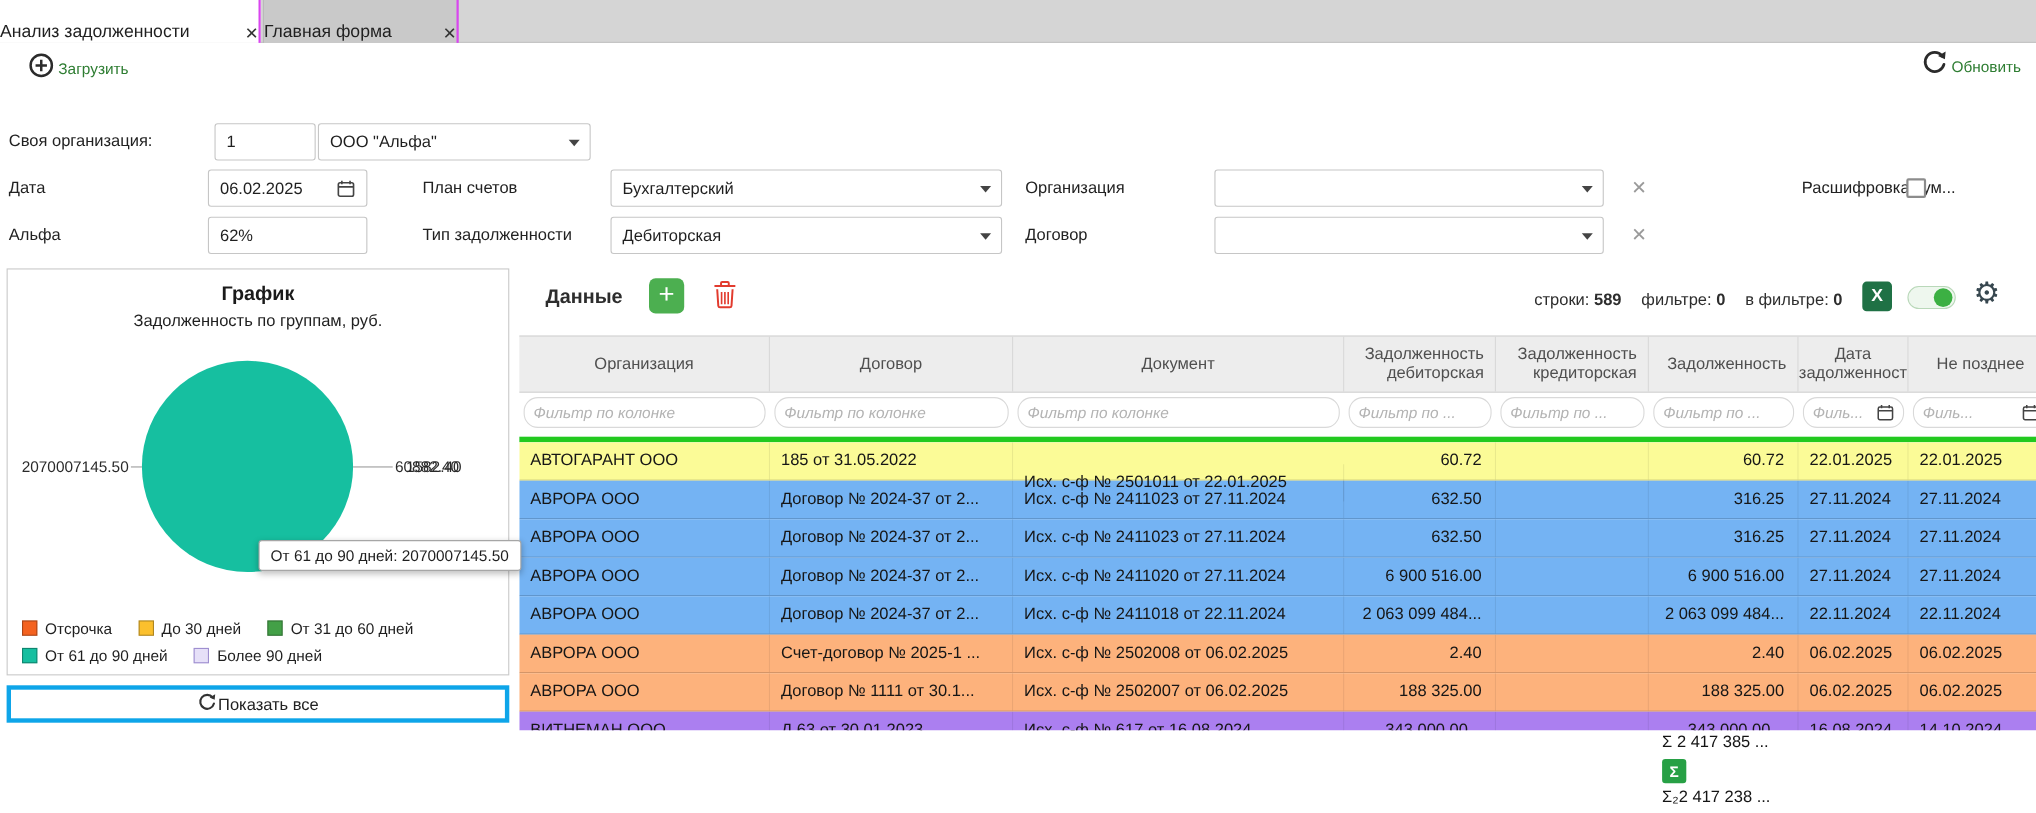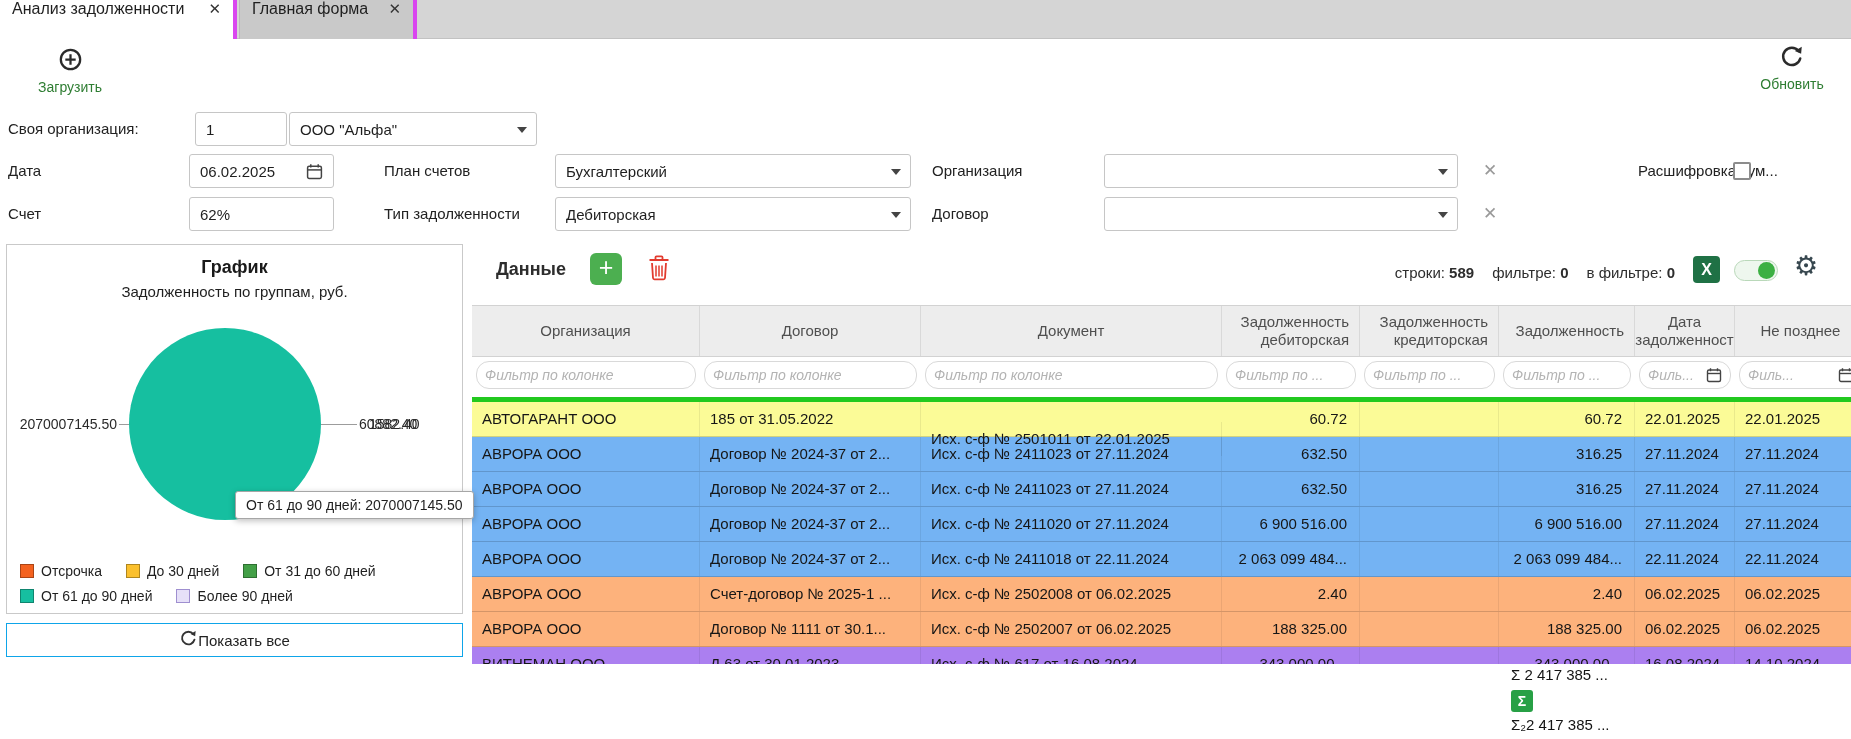--- a/index.html
+++ b/index.html
@@ -2,27 +2,27 @@
 <html><head>
 <meta charset="utf-8">
 <style>
   *{margin:0;padding:0;box-sizing:border-box}
   html,body{width:1851px;height:739px}
   body{font-family:"Liberation Sans","DejaVu Sans",sans-serif;background:#fff;color:#1f1f1f;overflow:hidden}
   #root{position:relative;width:1851px;height:739px;background:#fff}
 
   
   .tabbar{position:absolute;left:0;top:0;width:1851px;height:39px;background:#d5d5d5;border-bottom:1px solid #c2c2c2}
-  .tab{position:absolute;top:0;height:39px;display:flex;align-items:flex-start;padding:0 12px;font-size:16px;cursor:pointer;border-right:4px solid #d946ef}
+  .tab{position:absolute;top:0;height:39px;display:flex;align-items:flex-end;padding:0 0;font-size:16px;cursor:pointer;border-right:2px solid #d946ef}
   .tab.active{left:0;width:237px;background:#fff}
   .tab.inactive{left:239px;width:178px;background:#c9c9c9;border-left:1px solid #b9b9b9}
   .tab .close{margin-left:auto;font-size:15px;color:#333;padding-left:12px}
 
   
-  .toolbtn{position:absolute;display:flex;flex-direction:column;align-items:center;gap:2px;cursor:pointer}
+  .toolbtn{position:absolute;display:flex;flex-direction:row;align-items:center;gap:2px;cursor:pointer}
   .toolbtn .lbl{font-size:14px;color:#2e7d32}
   #btn-load{left:24px;top:46px;width:92px}
   #btn-refresh{left:1746px;top:44px;width:92px}
 
   
   .flabel{position:absolute;height:34px;line-height:34px;font-size:15px;color:#222;white-space:nowrap}
   .fbox{position:absolute;height:34px;border:1px solid #c6c6c6;border-radius:3px;background:#fff;display:flex;align-items:center;padding:0 10px;font-size:15px;white-space:nowrap}
   .fselect{padding-right:28px;cursor:pointer}
   .fselect .chev{position:absolute;right:9px;top:14px;width:0;height:0;border-left:5px solid transparent;border-right:5px solid transparent;border-top:6px solid #444}
   .fbox .cal{margin-left:auto;display:flex}
@@ -52,21 +52,21 @@
   #cl-right{left:314px;top:179px;width:36px}
   #callout-left{position:absolute;left:6px;top:171px;width:104px;text-align:right;font-size:14px;color:#2a2a2a}
   #callout-right-back{position:absolute;left:362px;top:171px;font-size:14px;color:#2a2a2a}
   #callout-right-front{position:absolute;left:352px;top:171px;font-size:14px;color:#2a2a2a}
   #chart-tooltip{position:absolute;left:228px;top:246px;background:#fff;border:1px solid #a6a6a6;border-radius:3px;box-shadow:0 2px 6px rgba(0,0,0,.25);padding:5px 10px;font-size:14px;white-space:nowrap;z-index:5}
   .legend-row{position:absolute;left:13px;display:flex;gap:24px;align-items:center;font-size:14px;white-space:nowrap}
   #legend-row-1{top:318px}
   #legend-row-2{top:343px}
   .legend-item{display:flex;align-items:center;cursor:pointer}
   .legend-swatch{display:inline-block;width:14px;height:14px;margin-right:7px;border:1px solid rgba(0,0,0,.3)}
-  #show-all{position:absolute;left:6px;top:623px;width:457px;height:34px;background:#fff;border:1px solid #0ea5e9;display:flex;align-items:center;justify-content:center;font-size:15px;color:#222;cursor:pointer}
+  #show-all{position:absolute;left:6px;top:623px;width:457px;height:34px;background:#fff;border:4px solid #0ea5e9;display:flex;align-items:center;justify-content:center;font-size:15px;color:#222;cursor:pointer}
 
   
   #grid{position:absolute;left:472px;top:244px;width:1379px;height:420px;overflow:hidden}
   #grid-title{position:absolute;left:24px;top:15px;font-size:18px;font-weight:bold;color:#2d2d2d}
   #btn-add{position:absolute;left:118px;top:9px;width:32px;height:32px;background:#4caf50;border-radius:6px;color:#fff;font-size:25px;line-height:29px;text-align:center;cursor:pointer}
   #btn-delete{position:absolute;left:176px;top:10px;cursor:pointer}
   #grid-stats{position:absolute;right:176px;top:20px;display:flex;gap:18px;font-size:15px;color:#2d2d2d;white-space:nowrap}
   #icon-excel{position:absolute;left:1221px;top:12px;width:27px;height:27px;background:#1f7145;border-radius:4px;color:#fff;font-weight:bold;font-size:16px;text-align:center;line-height:27px;cursor:pointer}
   #toggle{position:absolute;left:1262px;top:16px;width:44px;height:21px;border-radius:11px;background:#eef7ee;border:1px solid #b9d8b9;cursor:pointer}
   #toggle .knob{position:absolute;right:2px;top:1px;width:17px;height:17px;border-radius:50%;background:#3cb043}
@@ -152,21 +152,21 @@
   </div>
   <div class="flabel" id="lbl-org">Организация</div>
   <div class="fbox fselect" id="sel-org">
     <span></span>
     <span class="chev"></span>
   </div>
   <div class="clearx" id="clear-org">✕</div>
   <div class="flabel" id="lbl-decode">Расшифровка сум...</div>
   <div class="checkbox" id="chk-decode"></div>
 
-  <div class="flabel" id="lbl-account">Счет</div>
+  <div class="flabel" id="lbl-account">Альфа</div>
   <div class="fbox" id="inp-account">62%</div>
   <div class="flabel" id="lbl-debt-type">Тип задолженности</div>
   <div class="fbox fselect" id="sel-debt-type">
     <span>Дебиторская</span>
     <span class="chev"></span>
   </div>
   <div class="flabel" id="lbl-contract">Договор</div>
   <div class="fbox fselect" id="sel-contract">
     <span></span>
     <span class="chev"></span>
@@ -405,15 +405,15 @@
           <div class="tcell right" style="width: 139px;"></div>
           <div class="tcell right" style="width: 136px;">343 000 00...</div>
           <div class="tcell left" style="width: 100px;">16.08.2024</div>
           <div class="tcell left" style="width: 132px;">14.10.2024</div>
         </div>
       </div>
   </div>
 
   <div id="sum-line-1">Σ 2 417 385 ...</div>
   <div id="sum-badge">Σ</div>
-  <div id="sum-line-2">Σ₂2 417 385 ...</div>
+  <div id="sum-line-2">Σ₂2 417 238 ...</div>
 
 </div>
 
 </body></html>

